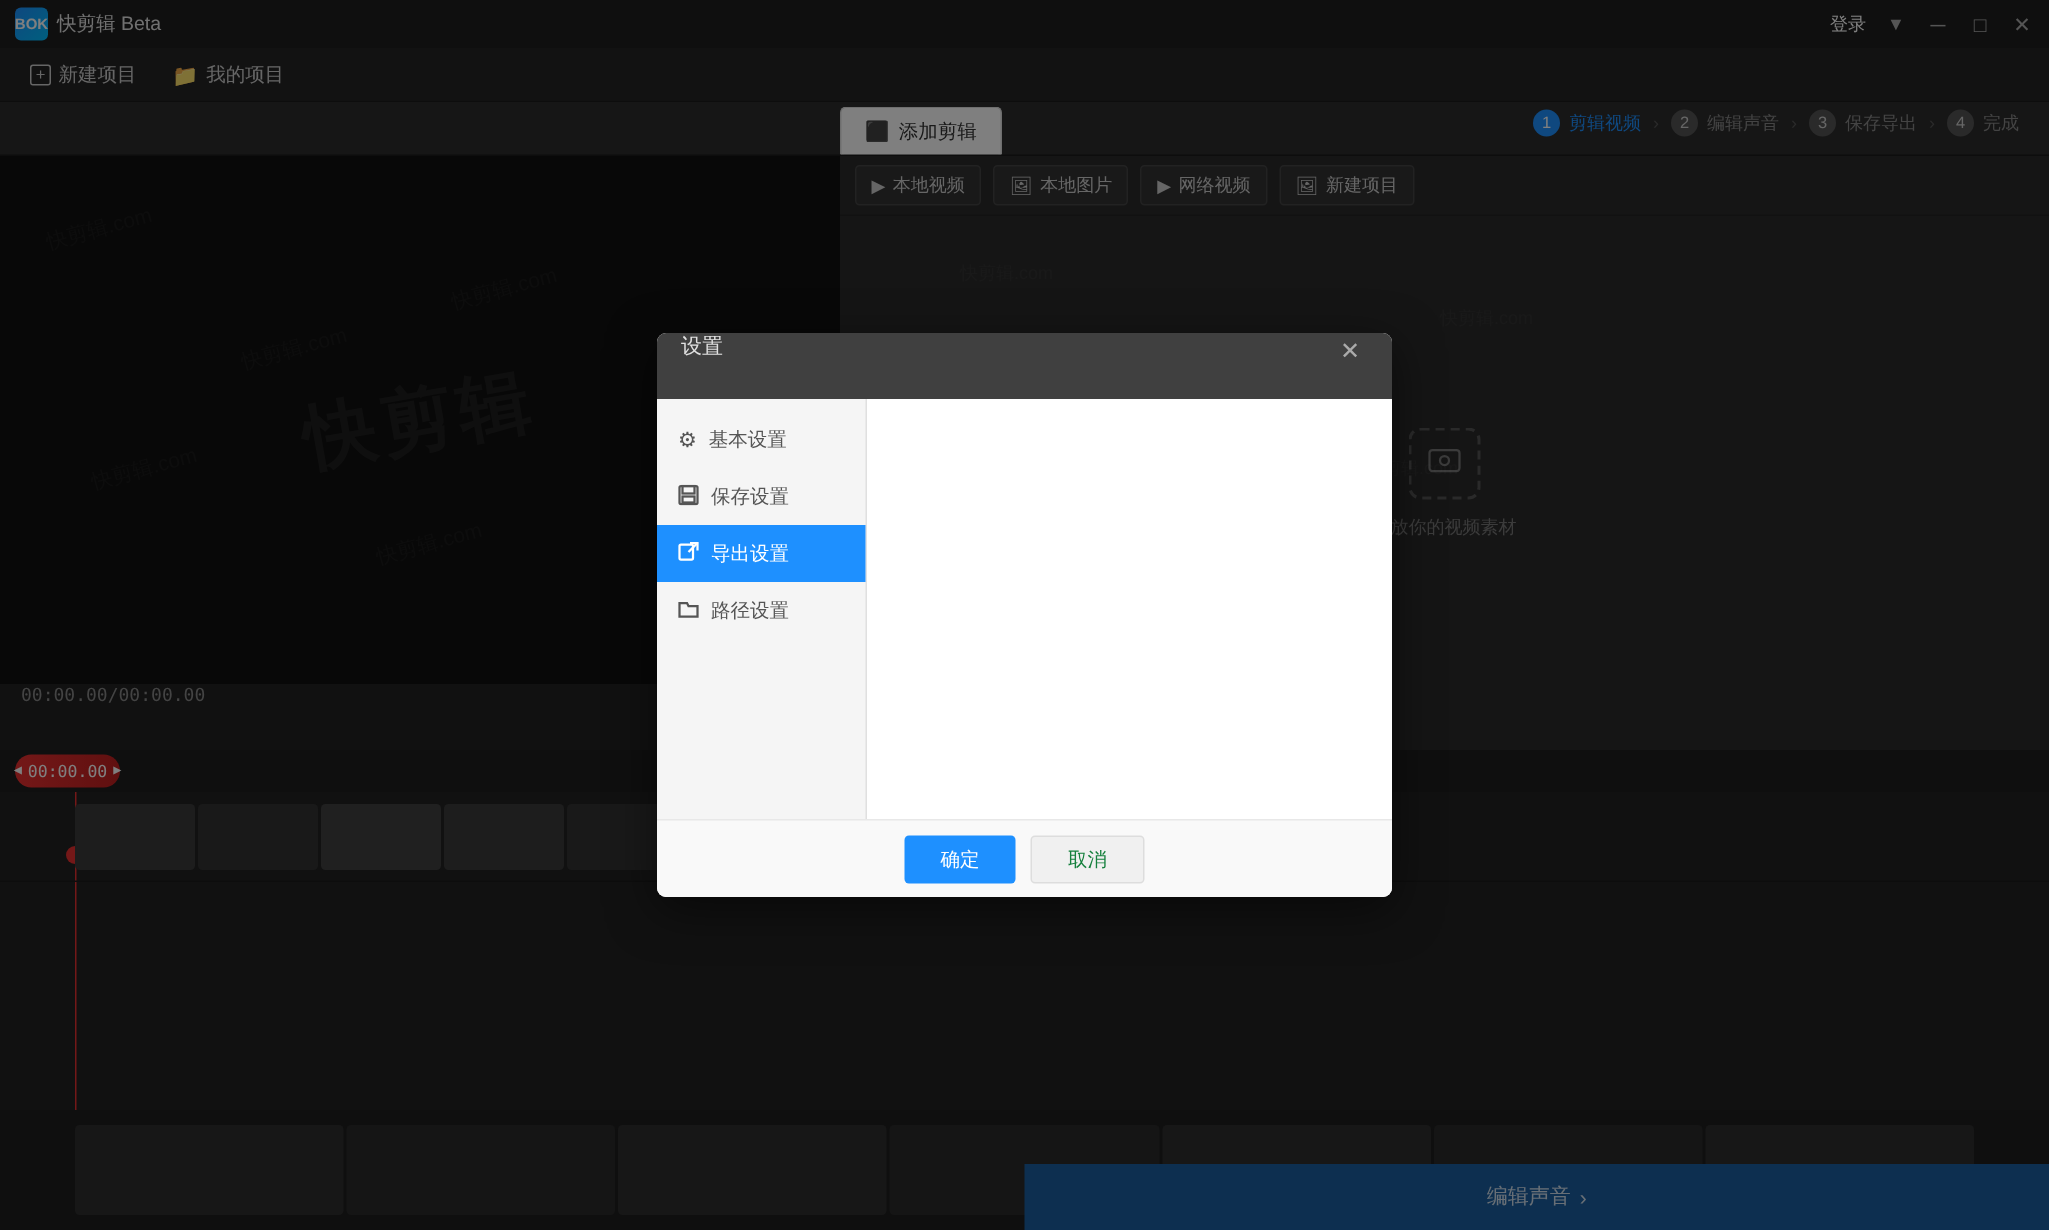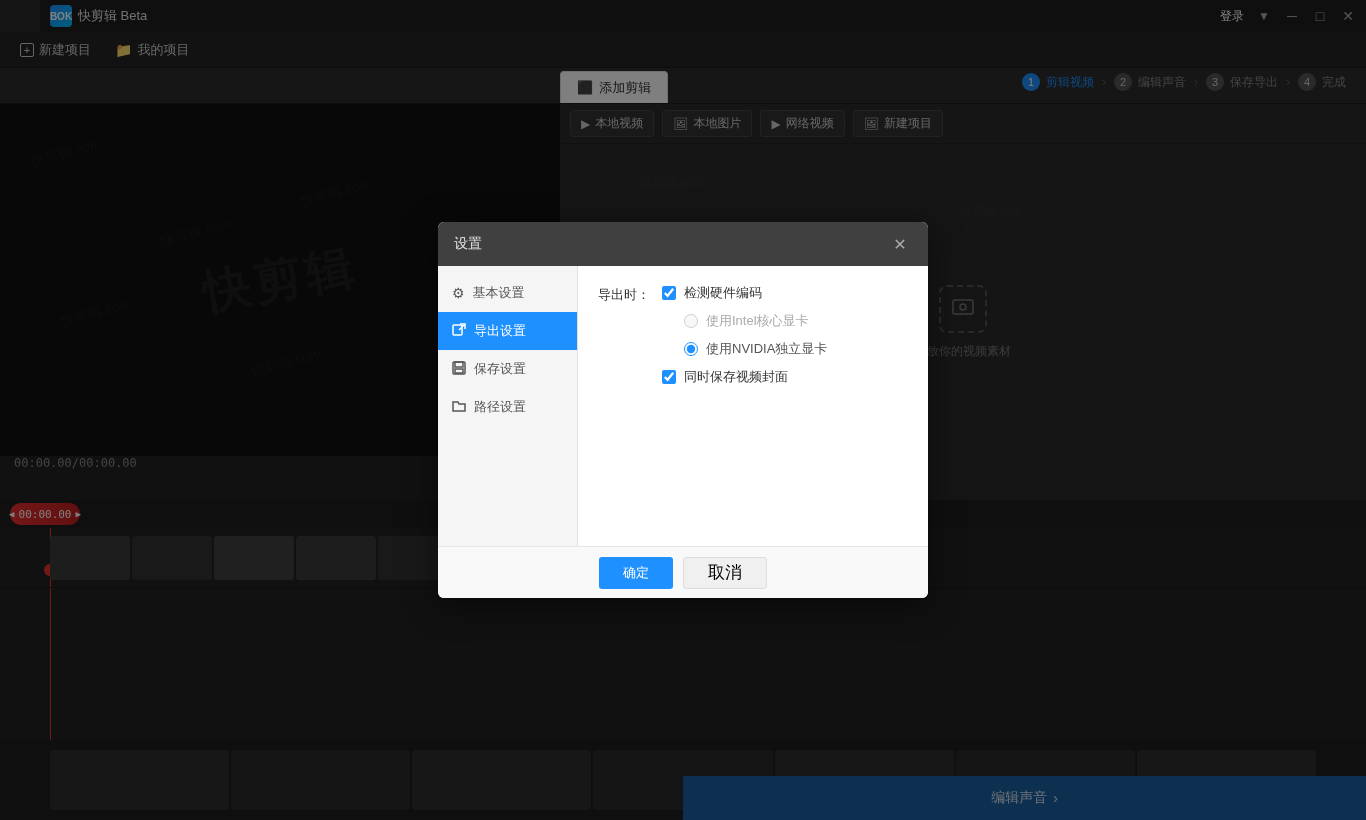--- a/index.html
+++ b/index.html
@@ -17,21 +17,20 @@
     
     .title-bar {
       height: 32px;
       background: #1e1e1e;
       display: flex;
       align-items: center;
       padding: 0 10px;
       justify-content: space-between;
       position: relative;
       z-index: 1;
-      margin-left: 40px;
     }
     .title-bar-left {
       display: flex;
       align-items: center;
       gap: 8px;
     }
     .app-logo {
       display: flex;
       align-items: center;
       gap: 6px;
@@ -441,21 +440,20 @@
       border-radius: 6px;
       box-shadow: 0 8px 32px rgba(0,0,0,0.5);
       overflow: hidden;
       display: flex;
       flex-direction: column;
     }
     .dialog-header {
       height: 44px;
       background: #404040;
       display: flex;
-      align-items: center;
       padding: 0 16px;
       justify-content: space-between;
     }
     .dialog-title {
       font-size: 14px;
       color: #e0e0e0;
     }
     .dialog-close {
       width: 24px;
       height: 24px;
@@ -567,24 +565,24 @@
       color: white;
       border: none;
       border-radius: 3px;
       font-size: 13px;
       cursor: pointer;
     }
     .btn-default {
       height: 32px;
       padding: 0 24px;
       background: #f0f0f0;
-      color: #000000;
+      color: #15803d;
       border: 1px solid #ddd;
       border-radius: 3px;
-      font-size: 17px;
+      font-size: 13px;
       cursor: pointer;
     }
 
     
     .wm-text {
       position: absolute;
       color: rgba(255,255,255,0.04);
       font-size: 14px;
       white-space: nowrap;
       pointer-events: none;
@@ -774,77 +772,50 @@
       <div class="dialog-close">✕</div>
     </div>
 
     <div class="dialog-body">
 
       <div class="dialog-sidebar">
         <div class="dialog-nav-item">
           <span class="dialog-nav-icon">⚙</span>
           <span>基本设置</span>
         </div>
+        <div class="dialog-nav-item">
+          <span class="dialog-nav-icon">
+            <svg width="14" height="14" viewBox="0 0 14 14" fill="none" stroke="#555" stroke-width="1.5">
+              <rect x="1" y="1" width="12" height="12" rx="1"></rect>
+              <rect x="3" y="1" width="8" height="5"></rect>
+              <rect x="3" y="8" width="8" height="4"></rect>
+            </svg>
+          </span>
+          <span>保存设置</span>
+        </div>
         <div class="dialog-nav-item active">
           <span class="dialog-nav-icon">
             <svg width="14" height="14" viewBox="0 0 14 14" fill="none" stroke="white" stroke-width="1.5">
               <rect x="1" y="2" width="9" height="10" rx="1"></rect>
               <polyline points="8,1 13,1 13,6"></polyline>
               <line x1="7" y1="7" x2="13" y2="1"></line>
             </svg>
           </span>
           <span>导出设置</span>
         </div>
         <div class="dialog-nav-item">
           <span class="dialog-nav-icon">
             <svg width="14" height="14" viewBox="0 0 14 14" fill="none" stroke="#555" stroke-width="1.5">
-              <rect x="1" y="1" width="12" height="12" rx="1"></rect>
-              <rect x="3" y="1" width="8" height="5"></rect>
-              <rect x="3" y="8" width="8" height="4"></rect>
-            </svg>
-          </span>
-          <span>保存设置</span>
-        </div>
-        <div class="dialog-nav-item">
-          <span class="dialog-nav-icon">
-            <svg width="14" height="14" viewBox="0 0 14 14" fill="none" stroke="#555" stroke-width="1.5">
               <path d="M1 3h5l1 2h6v7H1z"></path>
             </svg>
           </span>
           <span>路径设置</span>
         </div>
       </div>
 
-      <div class="dialog-content">
-        <div class="settings-section">
-          <span class="settings-label">导出时：</span>
-          <div class="settings-options">
-
-            <div class="checkbox-row">
-              <input type="checkbox" class="checkbox-input" checked="" style="">
-              <span>检测硬件编码</span>
-            </div>
-
-            <div class="radio-row disabled">
-              <input type="radio" class="radio-input" name="gpu" disabled="" style="">
-              <span>使用Intel核心显卡</span>
-            </div>
-
-            <div class="radio-row">
-              <input type="radio" class="radio-input" name="gpu" checked="" style="">
-              <span>使用NVIDIA独立显卡</span>
-            </div>
-
-            <div class="checkbox-row">
-              <input type="checkbox" class="checkbox-input" checked="" style="">
-              <span>同时保存视频封面</span>
-            </div>
-          </div>
-        </div>
-      </div>
     </div>
 
     <div class="dialog-footer">
       <button class="btn-primary">确定</button>
       <button class="btn-default">取消</button>
     </div>
   </div>
 </div>
 
 </body></html>

